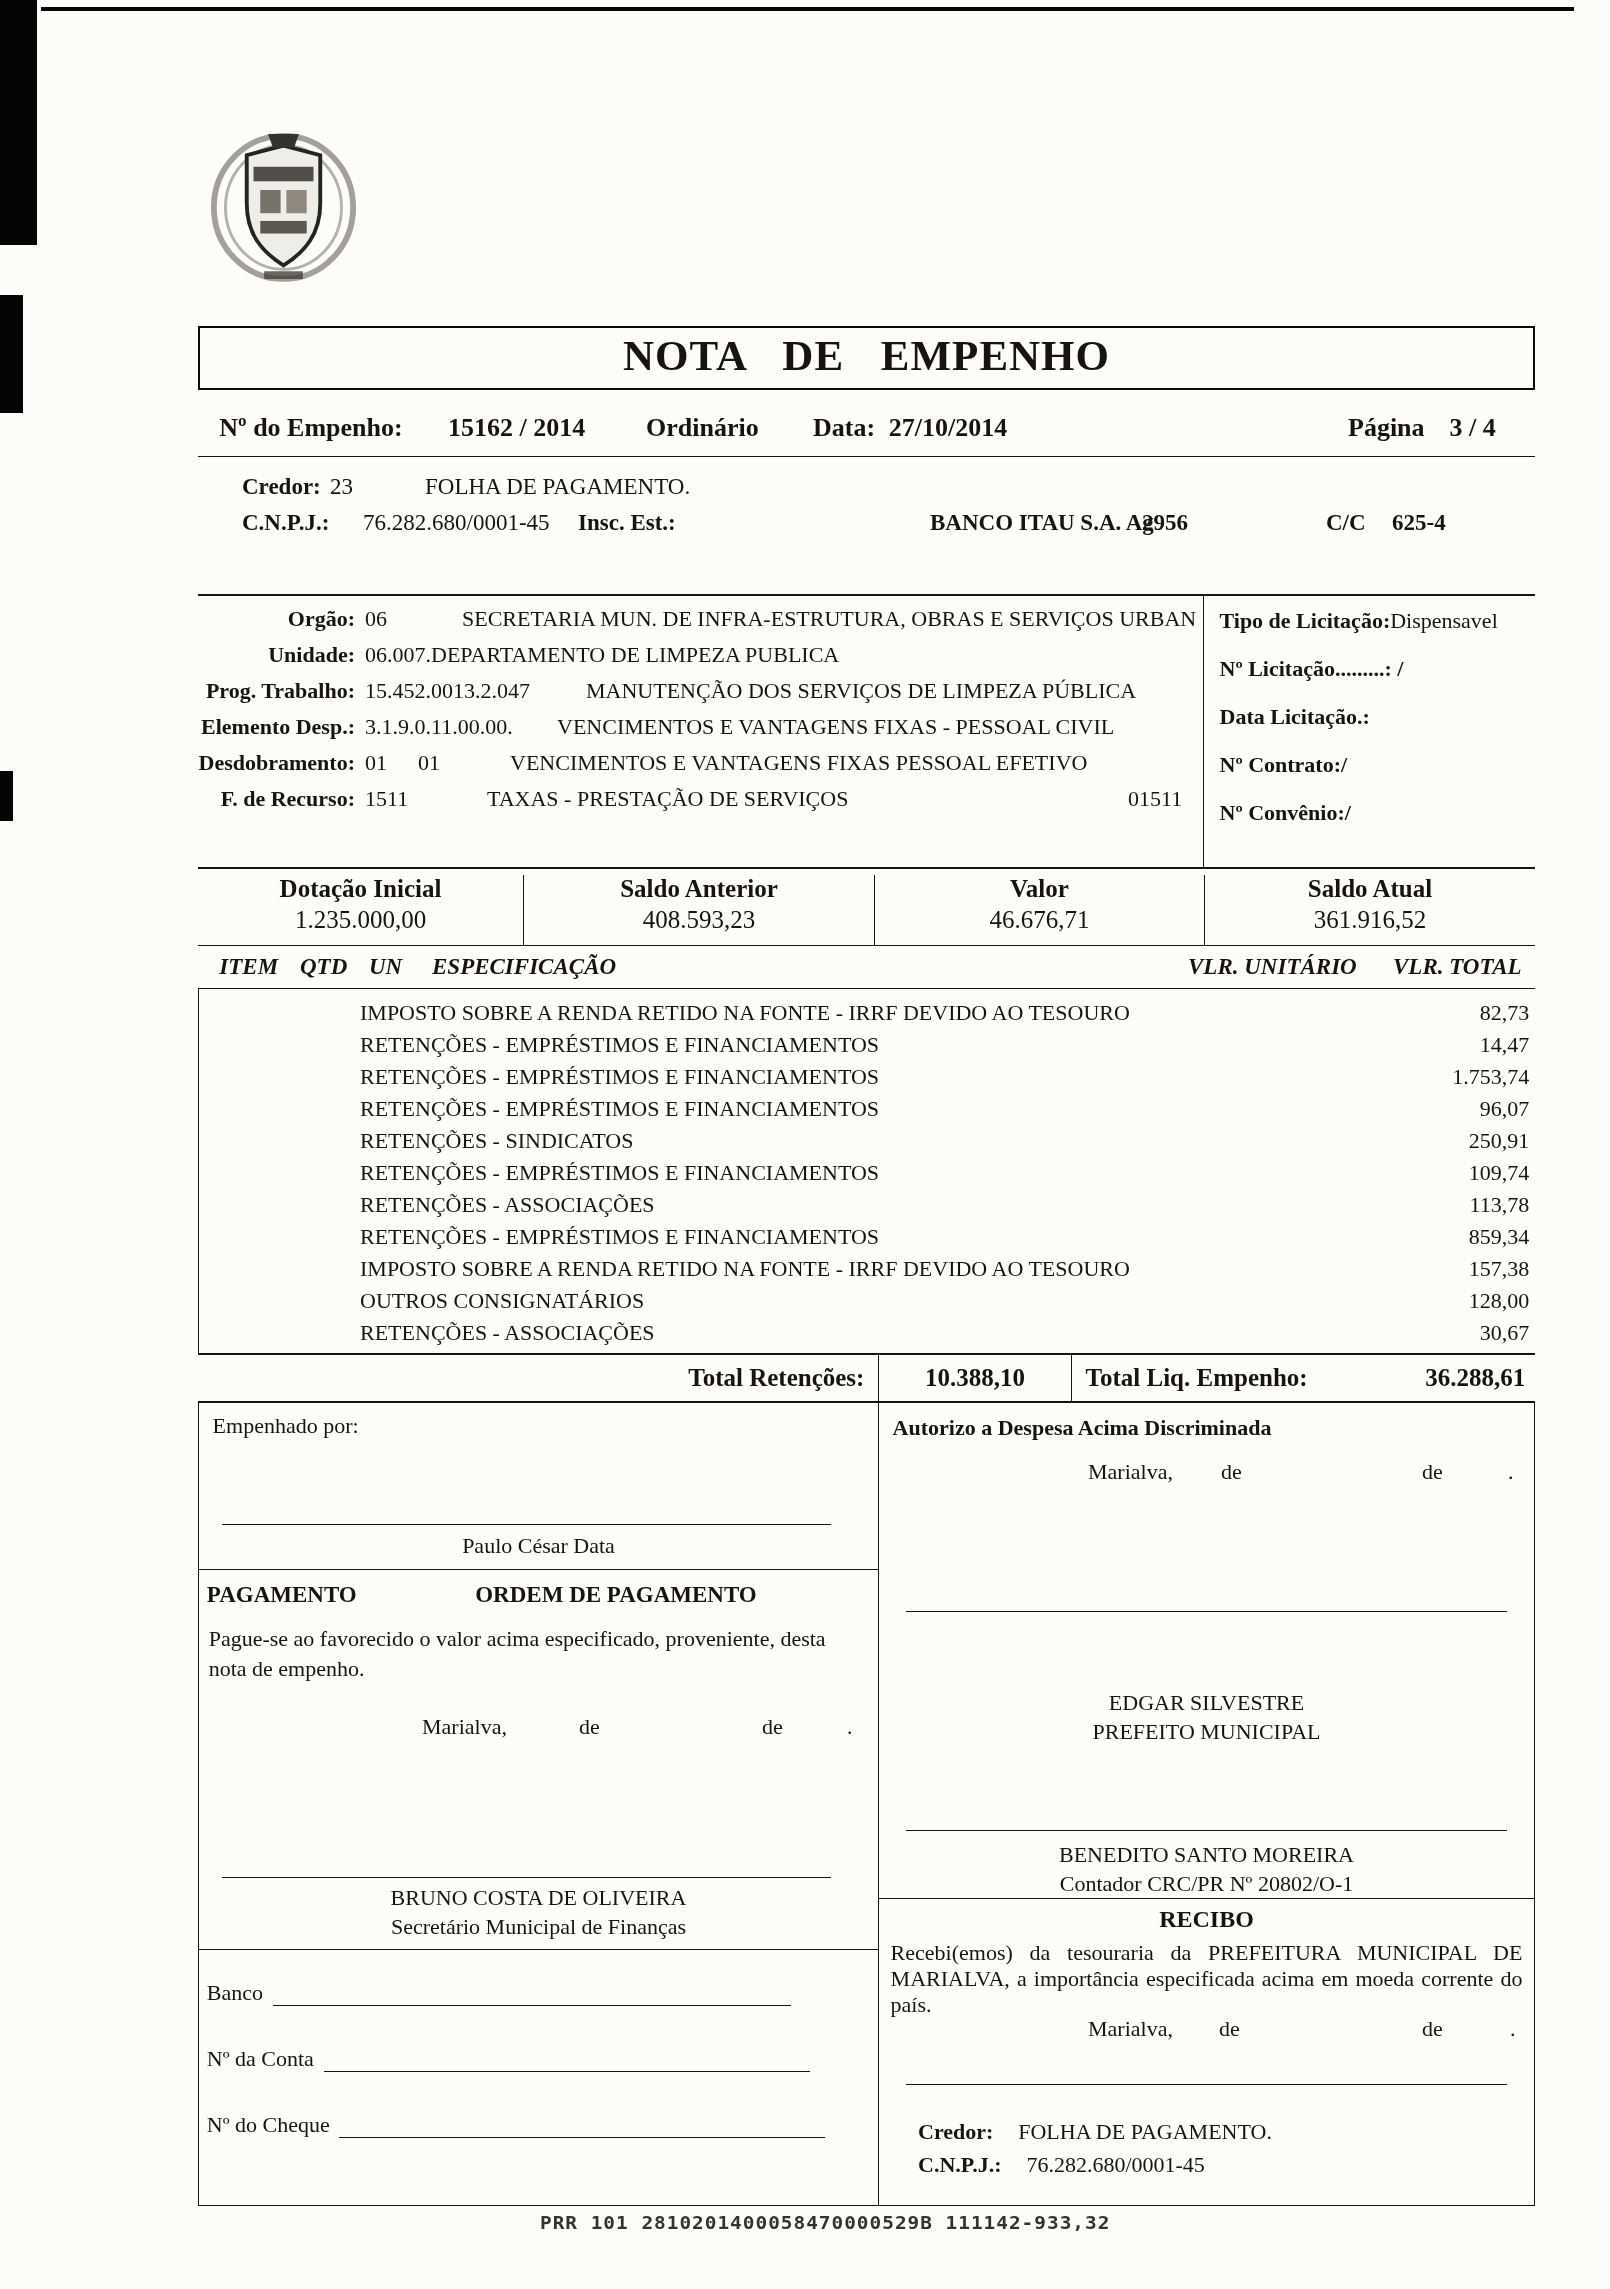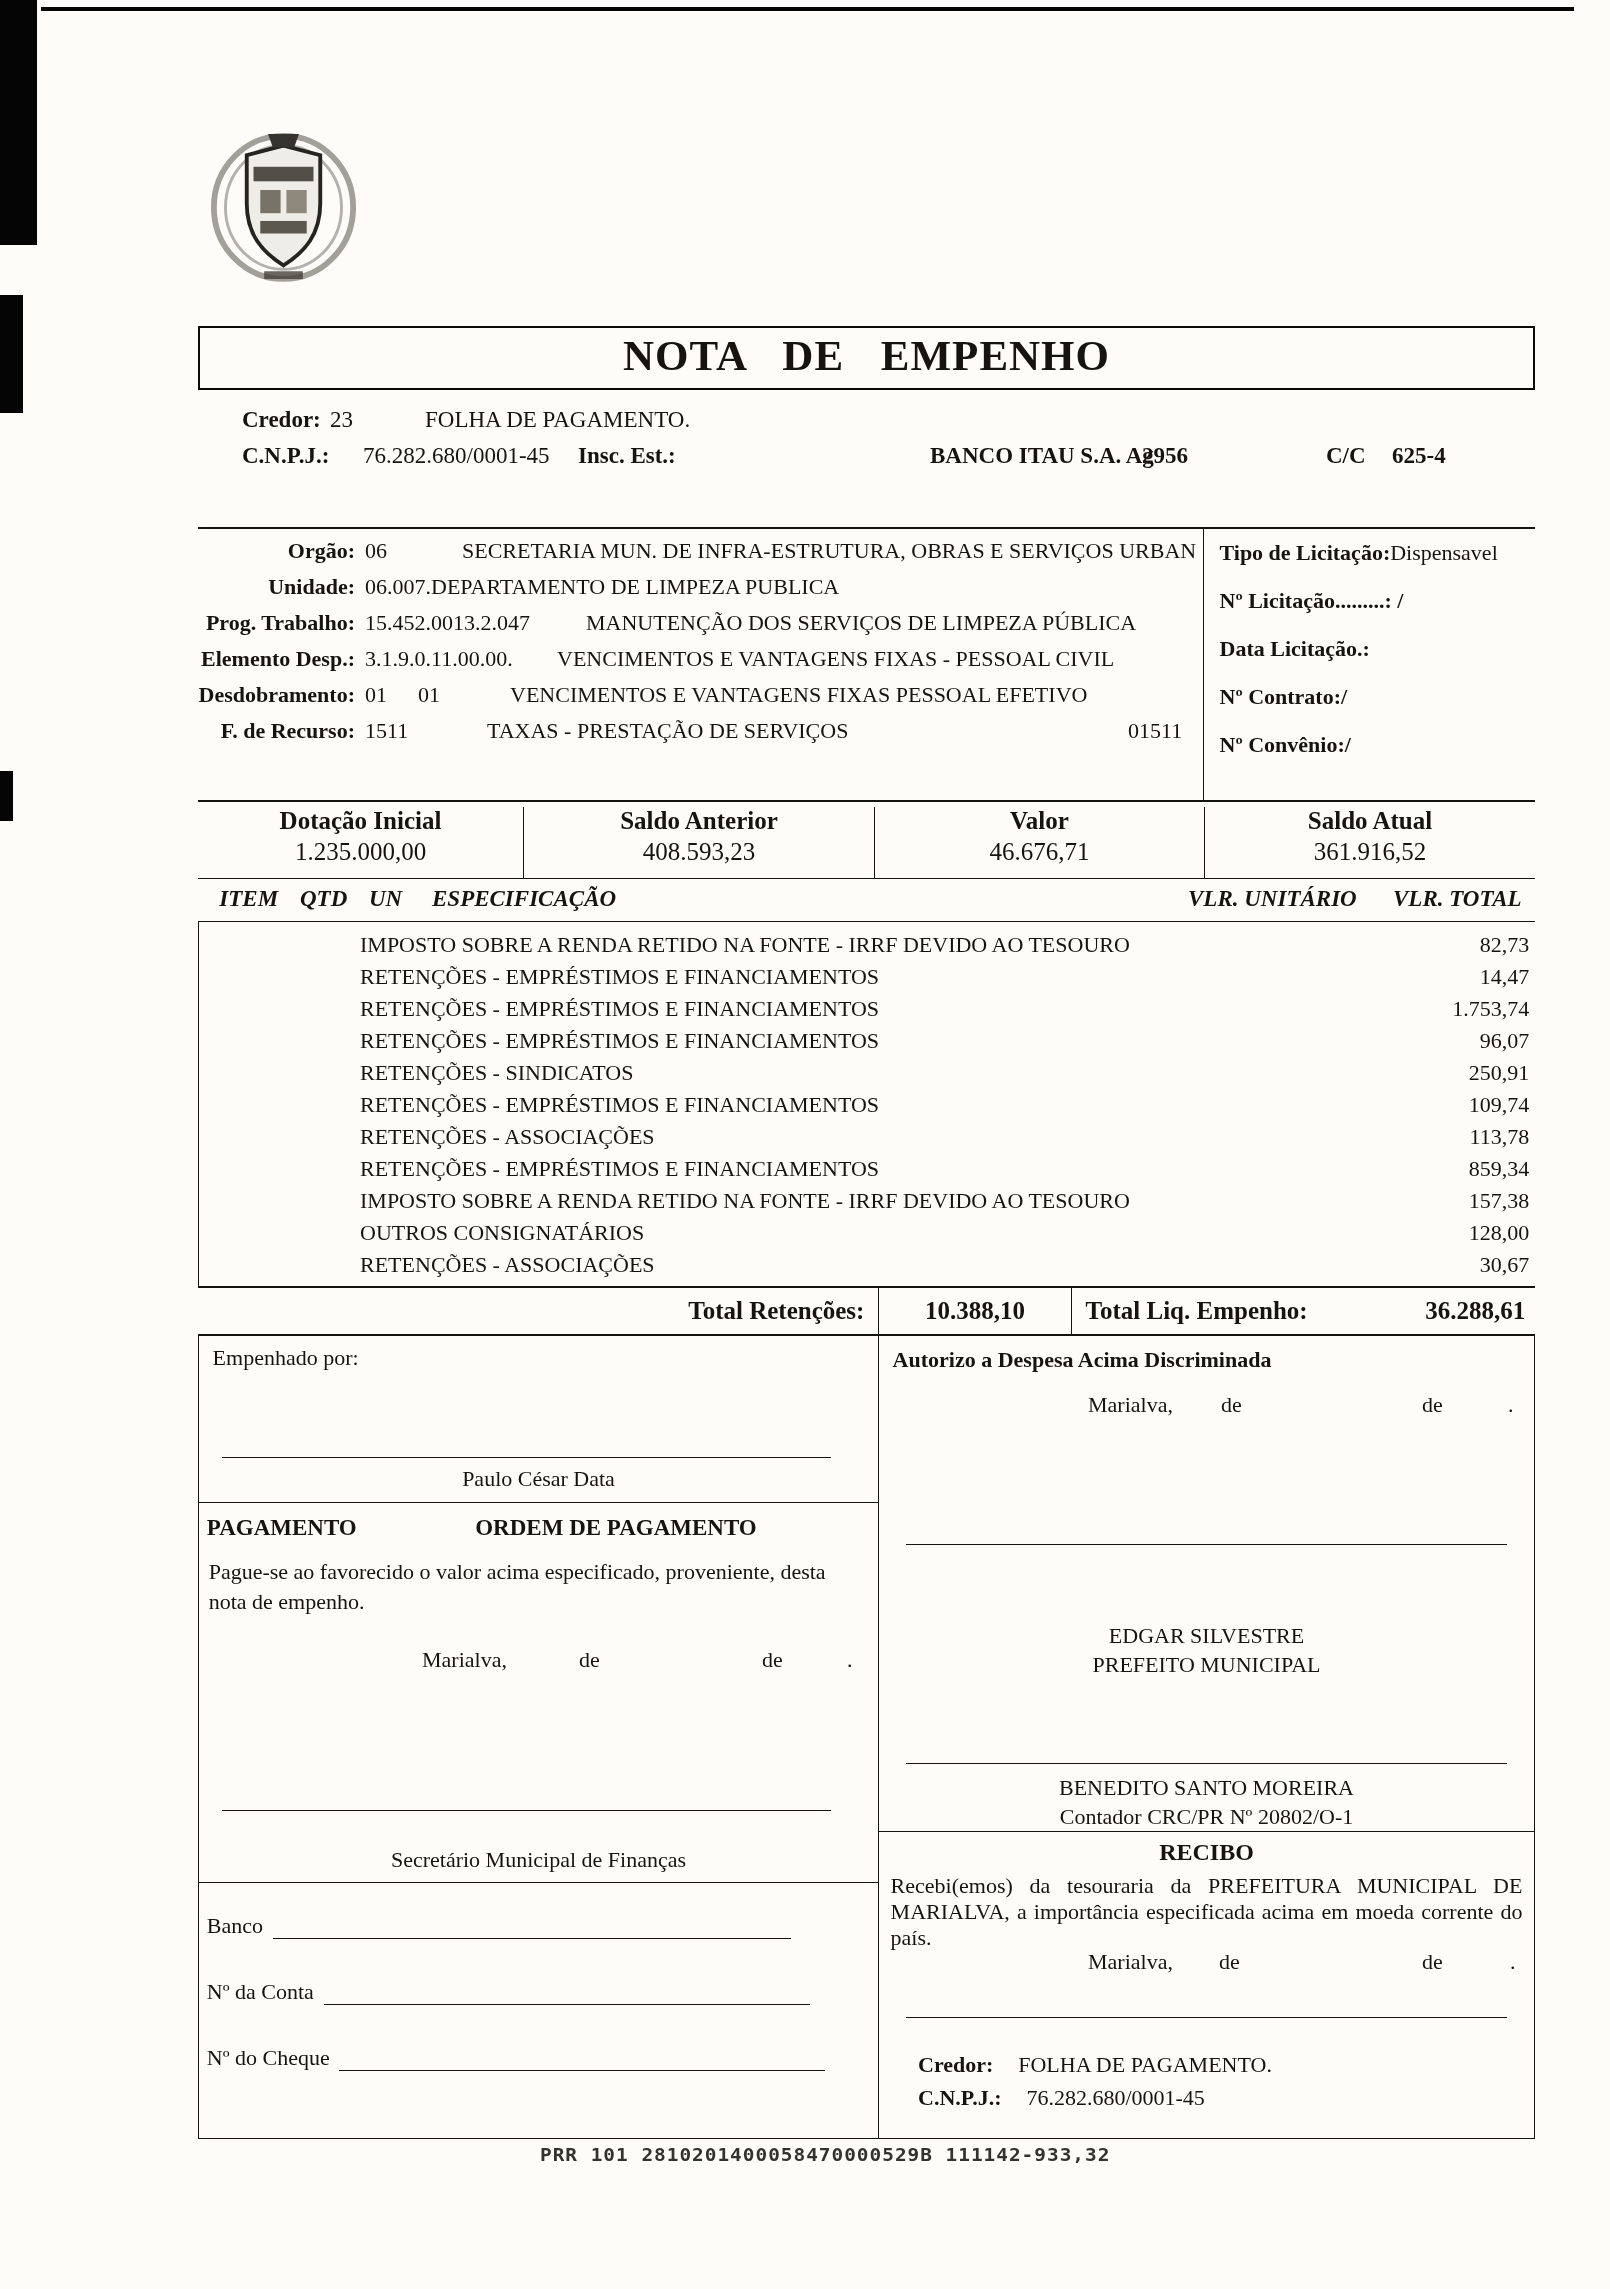--- a/index.html
+++ b/index.html
@@ -173,20 +173,27 @@
           <rect x="52" y="98" width="48" height="13" fill="#5c584f"></rect>
           <path d="M56 150 h40 v8 h-40 z" fill="#44413a" opacity="0.8"></path>
         </svg>
       </div>
     </div>
 
     <div class="title-box">
       <span>NOTA DE EMPENHO</span>
     </div>
 
+    <div class="info-row">
+      <span class="i1">Nº do Empenho:</span>
+      <span class="i2">15162 / 2014</span>
+      <span class="i3">Ordinário</span>
+      <span class="grp i4"><span>Data:</span><span class="v">27/10/2014</span></span>
+      <span class="grp i5"><span>Página</span><span class="v">3 / 4</span></span>
+    </div>
 
     <div class="credor">
       <div class="cr-line">
         <span class="b cx45">Credor:</span>
         <span class="cx136">23</span>
         <span class="cx234">FOLHA DE PAGAMENTO.</span>
       </div>
       <div class="cr-line">
         <span class="b cx45">C.N.P.J.:</span>
         <span class="cx170">76.282.680/0001-45</span>
@@ -322,20 +329,21 @@
         <div class="abs lc-pagamento">PAGAMENTO</div>
         <div class="abs lc-ordem">ORDEM DE PAGAMENTO</div>
         <div class="abs lc-ordem-text">Pague-se ao favorecido o valor acima especificado, proveniente, desta nota de empenho.</div>
         <div class="abs dline lc-date">
           <span class="d1">Marialva,</span>
           <span class="d2">de</span>
           <span class="d3">de</span>
           <span class="d4">.</span>
         </div>
         <div class="abs sig lc-sig2"></div>
+        <div class="abs ctr lc-name2">BRUNO COSTA DE OLIVEIRA</div>
         <div class="abs ctr lc-role2">Secretário Municipal de Finanças</div>
         <div class="abs divline lc-div2"></div>
         <div class="abs fill-row lc-banco">
           <span>Banco</span>
           <span class="fill-line"></span>
         </div>
         <div class="abs fill-row lc-conta">
           <span>Nº da Conta</span>
           <span class="fill-line"></span>
         </div>

